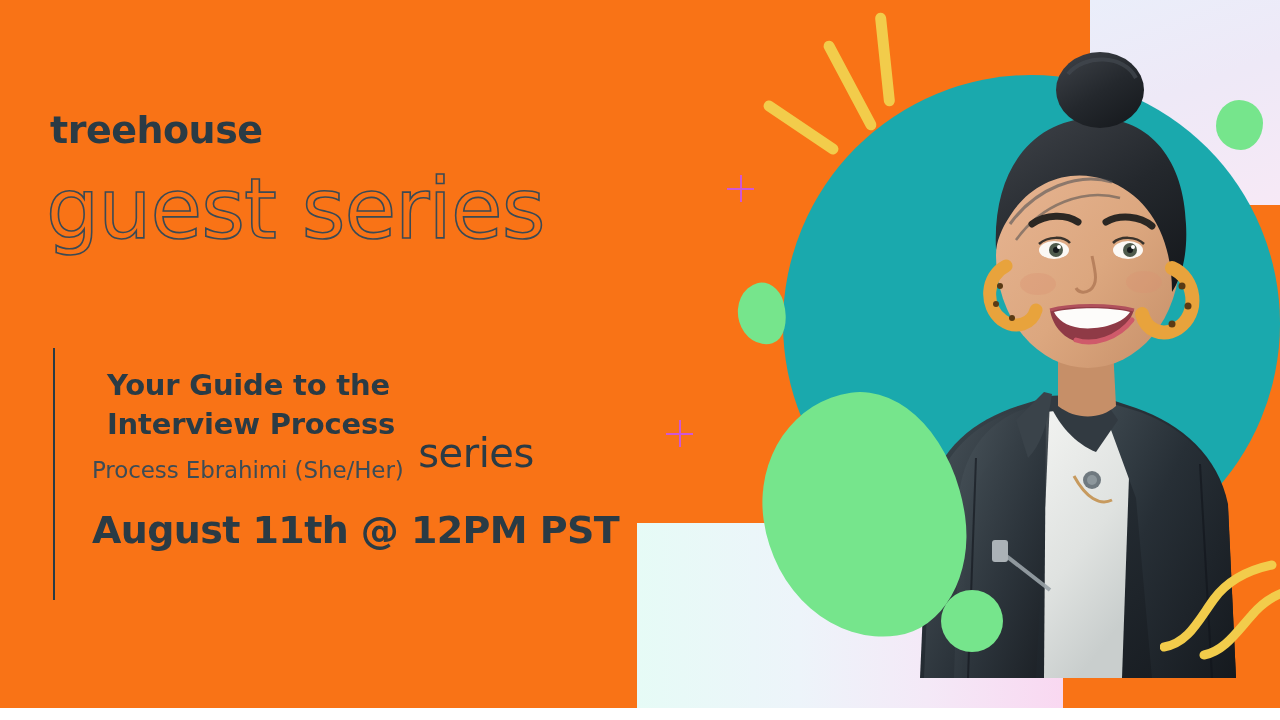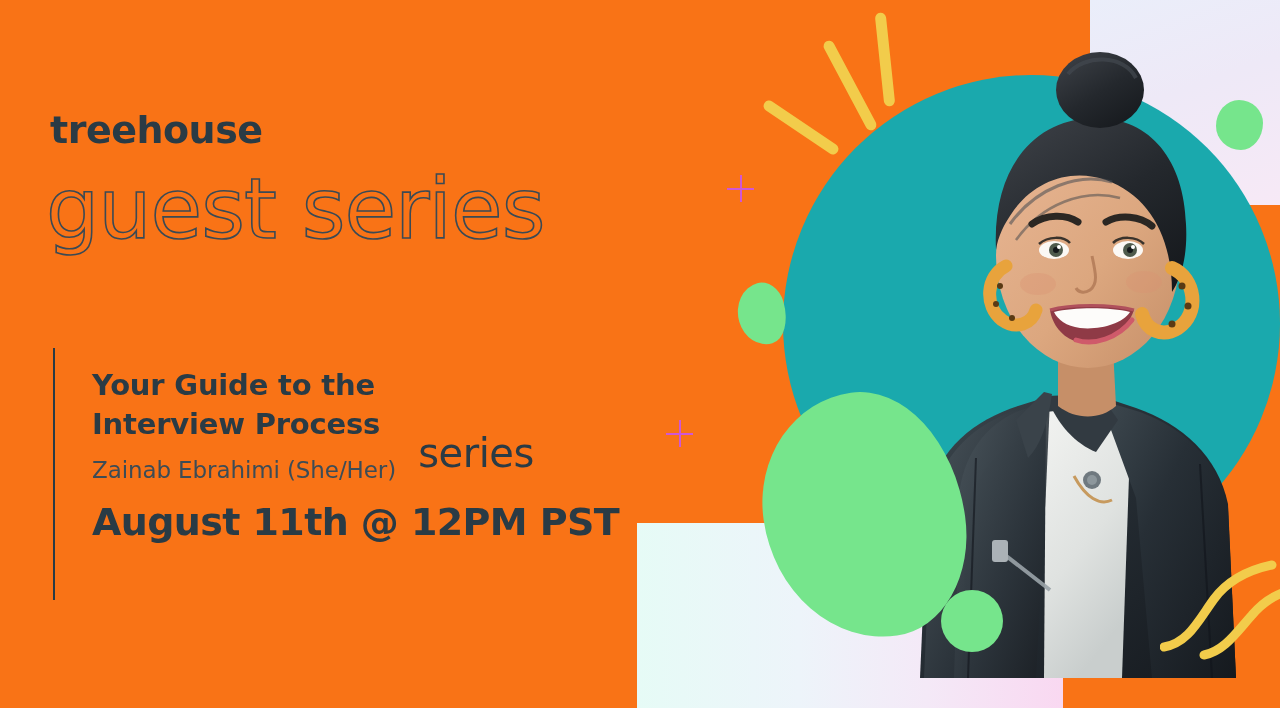--- a/index.html
+++ b/index.html
@@ -90,29 +90,30 @@
   }
 
   #left-rule{
     position:absolute;left:53px;top:348px;width:2px;height:252px;background:#2a3b45;
   }
 
   #talk-block{position:absolute;left:92px;top:366px;width:530px;}
   #talk-title{
     font-size:29px;font-weight:600;line-height:1.33;color:#2a3b45;letter-spacing:-0.2px;
     white-space:pre-line;
+    margin-left:15px;
   }
   #speaker-name{
     margin-top:12px;font-size:23px;font-weight:400;line-height:1.33;color:#3c4c56;letter-spacing:-0.1px;
   }
   #speaker-role{
     font-size:23px;font-weight:400;line-height:1.33;color:#3c4c56;letter-spacing:-0.1px;
   }
   #event-datetime{
-    margin-top:14px;font-size:38px;font-weight:700;color:#2a3b45;letter-spacing:-0.6px;white-space:nowrap;
+    margin-top:22px;font-size:38px;font-weight:700;color:#2a3b45;letter-spacing:-0.6px;white-space:nowrap;
   }
 </style>
 </head>
 <body>
 
 <div id="stage">
 
   <div class="panel" id="panel-top-right"></div>
   <div class="panel" id="panel-bottom"></div>
 
@@ -265,17 +266,17 @@
   <div id="series-row">
     <div id="series-rule"></div>
     <div id="series-label">series</div>
   </div>
 
   <div id="left-rule"></div>
 
   <div id="talk-block">
     <div id="talk-title">Your Guide to the
 Interview Process</div>
-    <div id="speaker-name">Zainab Ebrahimi (She/Her)</div>
+    <div id="speaker-name">Process Ebrahimi (She/Her)</div>
     <div id="event-datetime">August 11th @ 12PM PST</div>
   </div>
 
 </div>
 
 </body></html>

